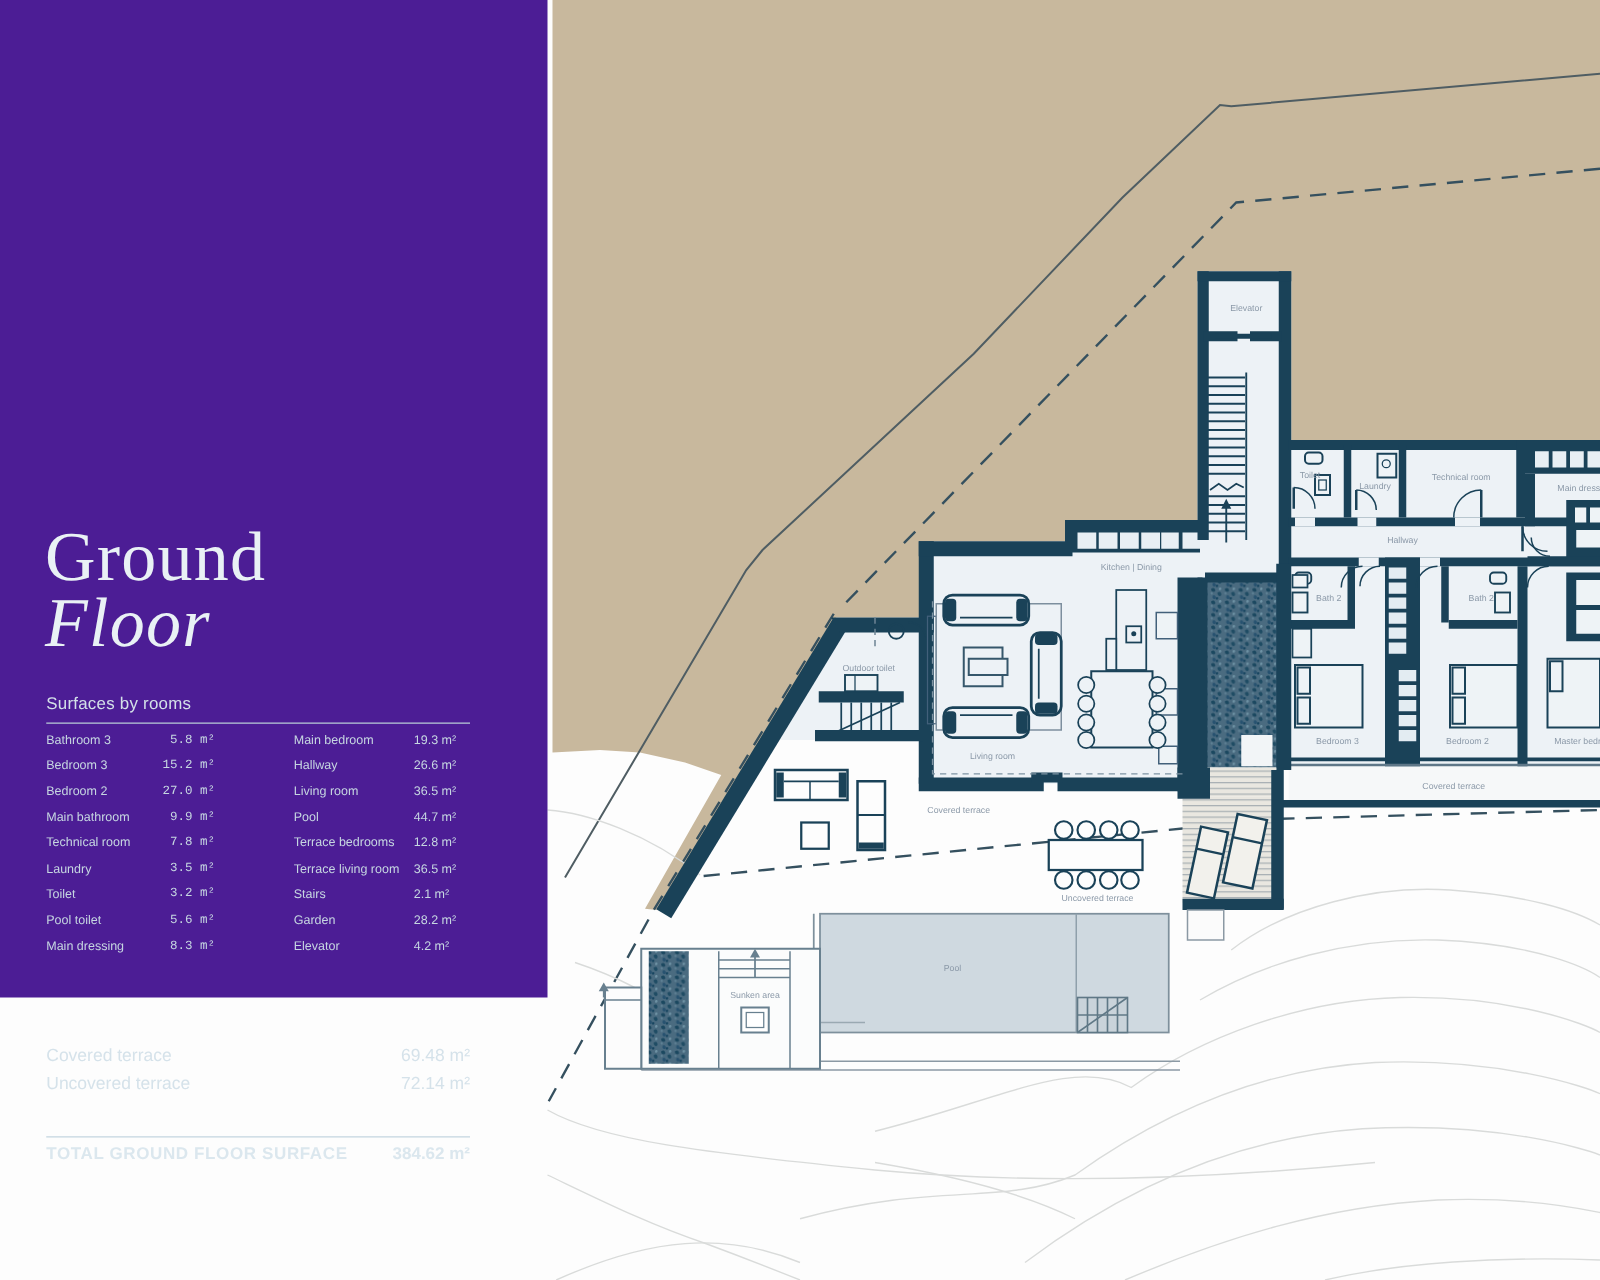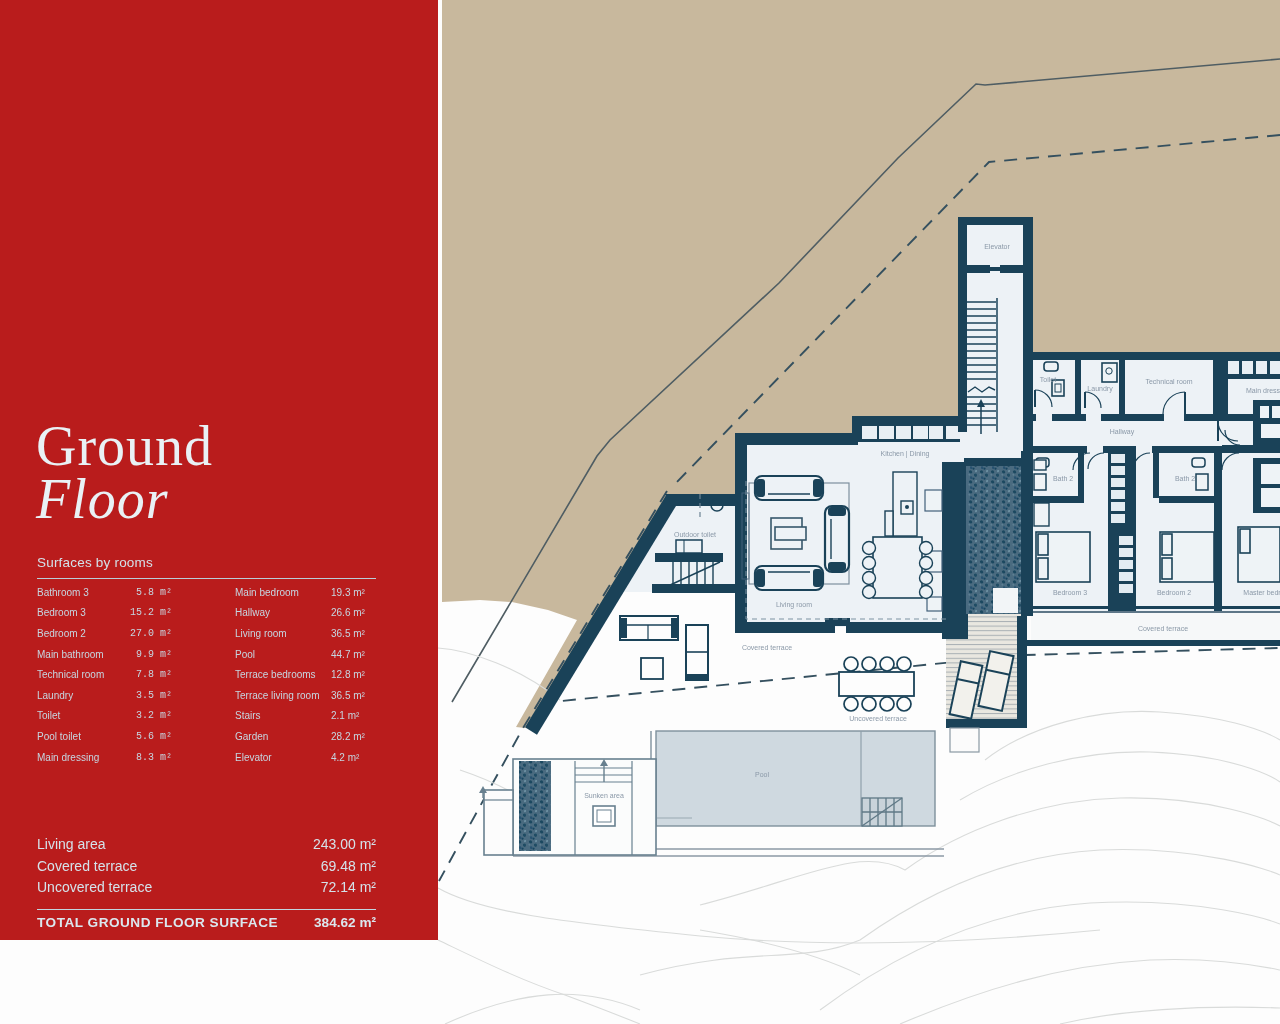--- a/index.html
+++ b/index.html
@@ -1,19 +1,19 @@
 <!DOCTYPE html>
 <html><head>
 <meta charset="utf-8">
 <style>
   html,body{margin:0;padding:0;width:1280px;height:1024px;overflow:hidden;background:#ffffff;
     font-family:"Liberation Sans", sans-serif;}
   #page{position:relative;width:1280px;height:1024px;}
   #plan{position:absolute;left:0;top:0;}
-  #sidebar{position:absolute;left:0;top:0;width:438px;height:940px;background:#b91c1c;color:#cfdde6;}
+  #sidebar{position:absolute;left:0;top:0;width:438px;height:798px;background:#4c1d95;color:#cfdde6;}
   .ttl{position:absolute;left:36px;top:420px;font-family:"Liberation Serif",serif;font-size:56px;line-height:53px;color:#e9f1f5;letter-spacing:1px;}
   .ttl .it{font-style:italic;}
   .sbr{position:absolute;left:37px;top:555px;width:339px;font-size:13.5px;letter-spacing:0.2px;color:#d3e0e8;}
   .sbr .uline{position:absolute;left:0;top:23px;width:339px;border-top:1px solid #b9cdd8;}
   table.rooms{position:absolute;left:37px;top:582px;width:340px;border-collapse:collapse;font-size:10px;color:#c6d6e1;table-layout:fixed;}
   table.rooms td{padding:0;height:20.6px;vertical-align:middle;} td.l1{width:90px;margin-top:31px;} td.v1{width:45px;text-align:right;font-family:Liberation Mono, monospace;} td.l2{width:96px;} td.v2{width:46px;text-align:left;}
   td.gap{width:63px;}
   .sum{position:absolute;left:37px;top:834px;width:339px;font-size:14px;color:#d5e2ea;line-height:21.5px;}
   .sum .r{position:relative;}
   .sum .r span{position:absolute;right:0;}
@@ -530,20 +530,19 @@
             <td class="l1">Main dressing</td>
             <td class="v1">8.3 m²</td>
             <td class="gap"></td>
             <td class="l2">Elevator</td>
             <td class="v2">4.2 m²</td>
           </tr>
   </tbody>
       </table>
 
   <div class="sum">
-    <div class="r">Living area<span>243.00 m²</span></div>
     <div class="r">Covered terrace<span>69.48 m²</span></div>
     <div class="r">Uncovered terrace<span>72.14 m²</span></div>
   </div>
   <div class="tline"></div>
   <div class="tot">TOTAL GROUND FLOOR SURFACE<span>384.62 m²</span></div>
 </div>
 </div>
 
 </body></html>

